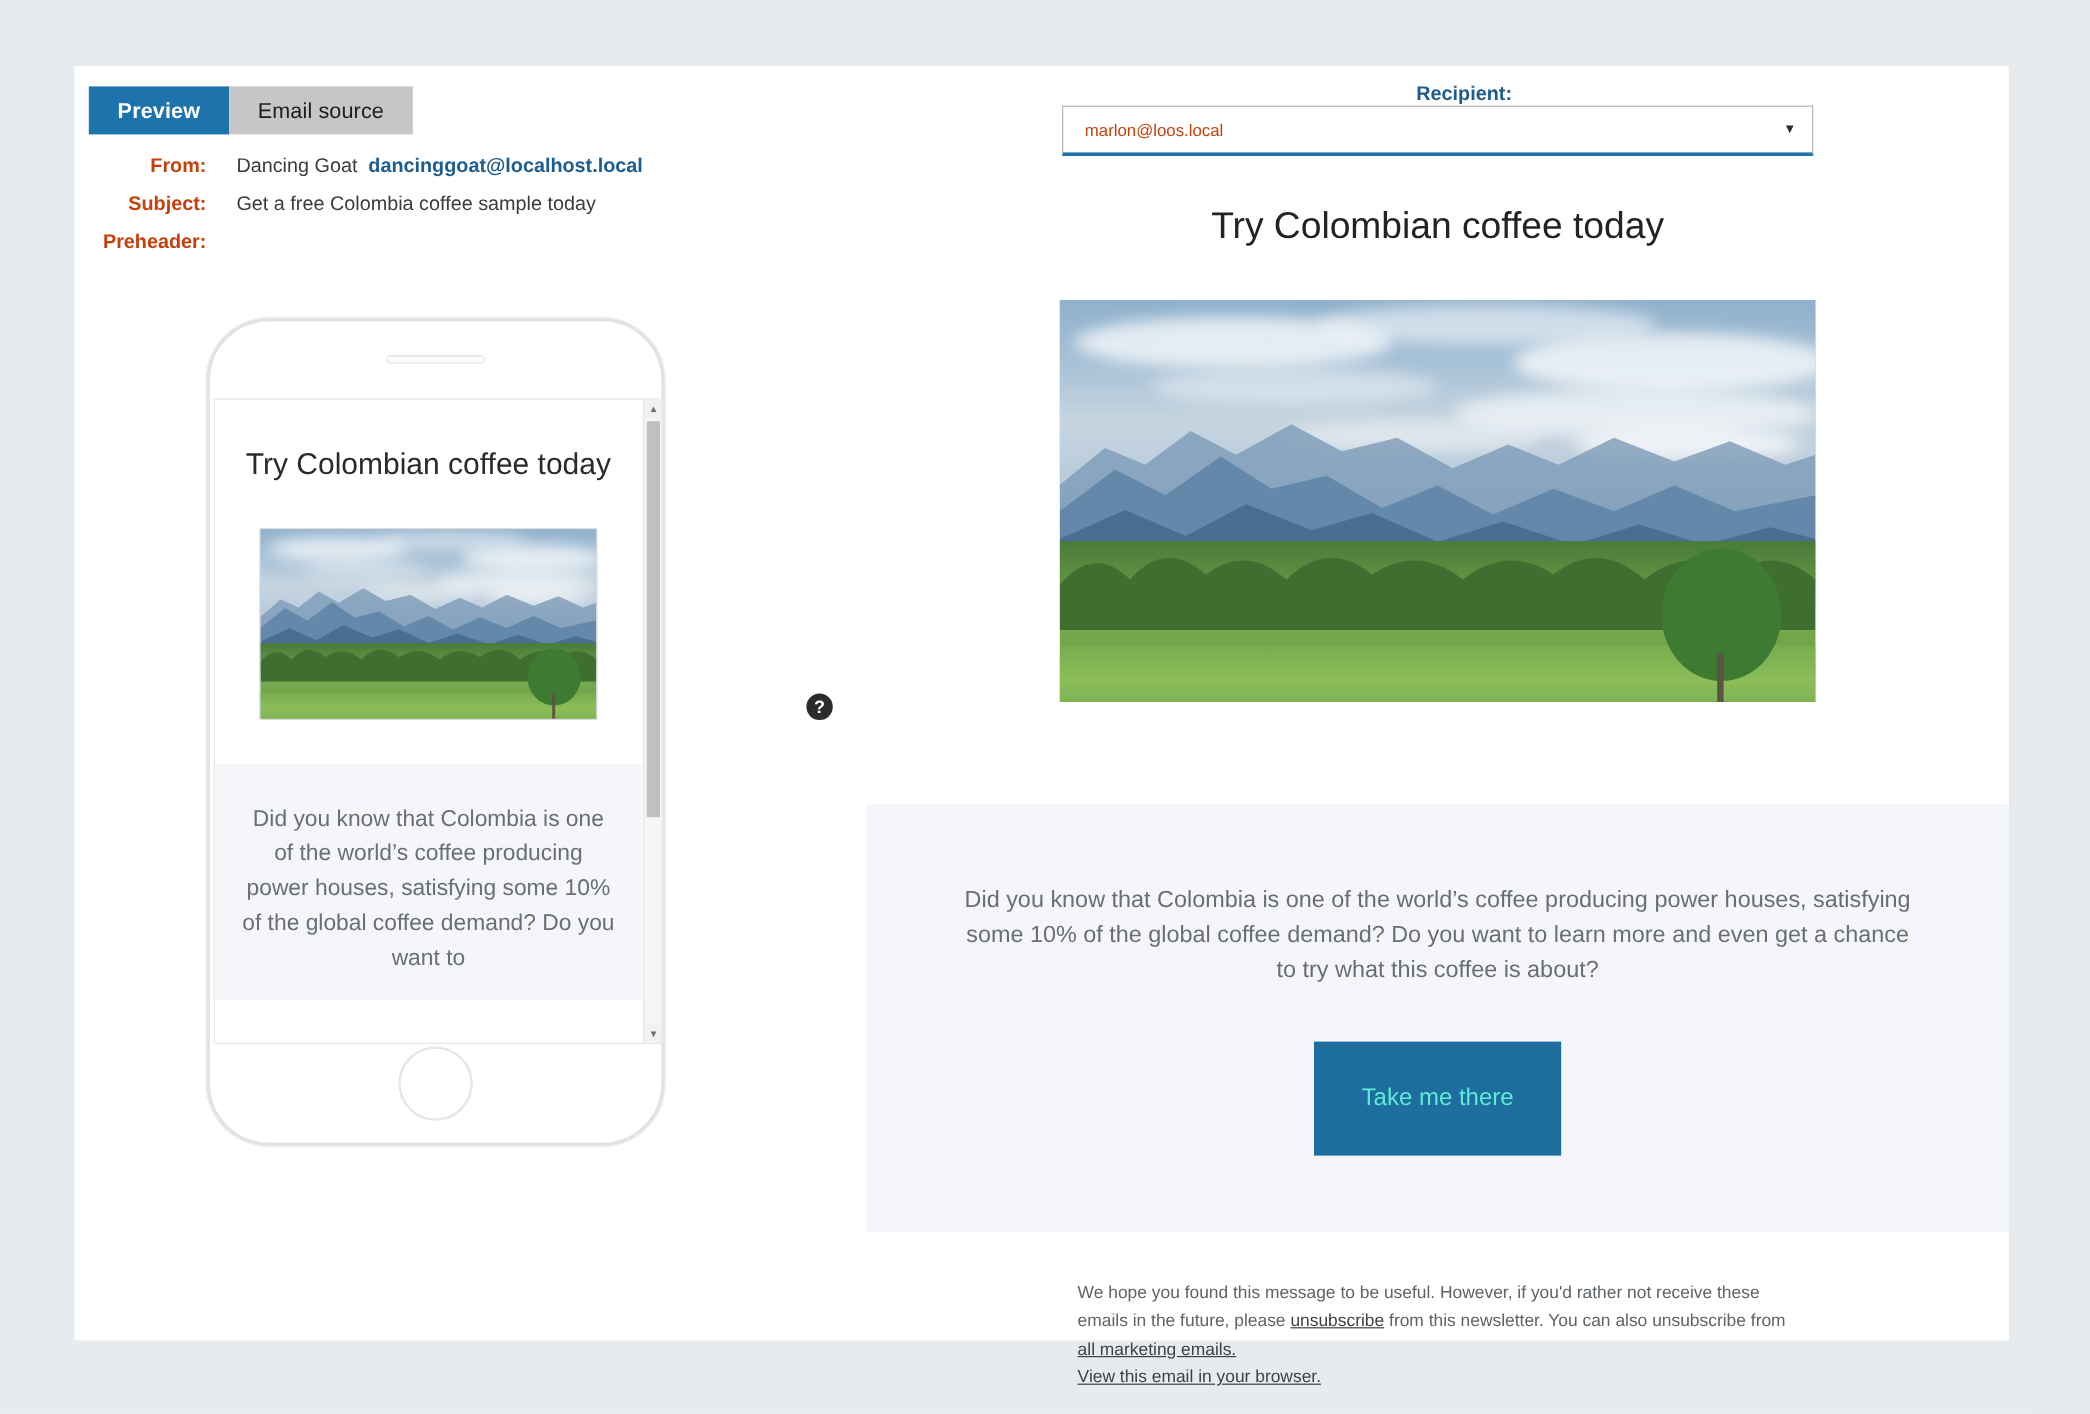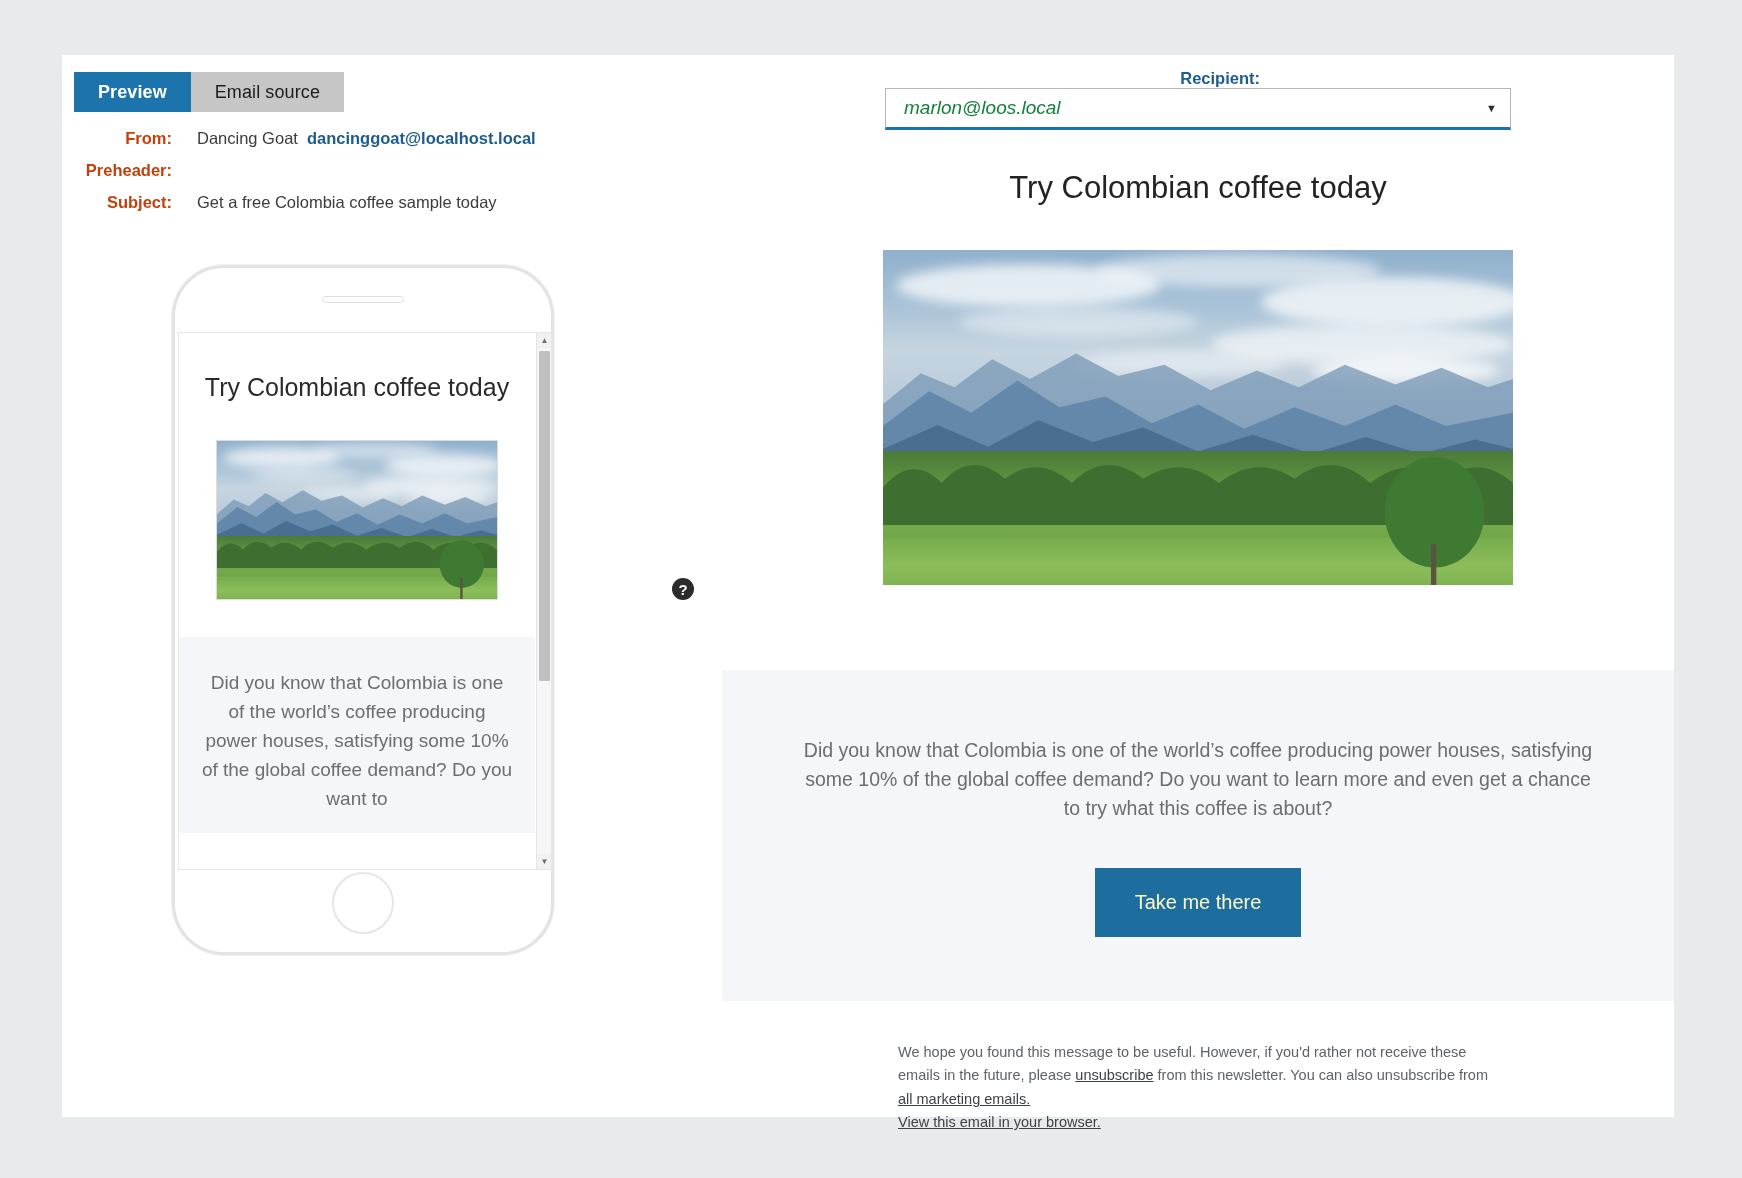--- a/index.html
+++ b/index.html
@@ -223,23 +223,22 @@
     width: 626px; height: 42px;
     background: #ffffff;
     border: 1px solid #b6b6b6;
     border-bottom: 3px solid #1d74ad;
     display: flex;
     align-items: center;
     cursor: pointer;
   }
   .recipient-value {
     padding-left: 18px;
-    font-size: 19px;
-    color: #15803d;
-    font-style: italic;
+    font-size: 14px;
+    color: #c2410c;
   }
   .select-caret {
     position: absolute;
     right: 13px; top: 50%;
     transform: translateY(-50%);
     font-size: 11px;
     color: #2c2c2c;
     line-height: 1;
   }
 
@@ -276,23 +275,23 @@
   .email-body p {
     margin: 0;
     font-size: 19.5px;
     line-height: 1.48;
     color: #6a6e72;
   }
   .cta {
     display: inline-block;
     margin-top: 45px;
     background: #1d6d9e;
-    color: #fef9c3;
+    color: #5eead4;
     font-size: 20px;
-    padding: 23px 40px;
+    padding: 36px 40px;
     border: 0;
     cursor: pointer;
     font-family: inherit;
   }
   .email-footer {
     margin: 0 auto;
     padding: 40px 50px 20px 50px;
     text-align: left;
     font-size: 14.5px;
     line-height: 1.62;
@@ -362,26 +361,26 @@
       </div>
 
       <div class="meta">
         <div class="meta-row">
           <div class="meta-label">From:</div>
           <div class="meta-value">
             <span>Dancing Goat</span><span class="email">dancinggoat@localhost.local</span>
           </div>
         </div>
         <div class="meta-row">
+          <div class="meta-label">Subject:</div>
+          <div class="meta-value">Get a free Colombia coffee sample today</div>
+        </div>
+        <div class="meta-row">
           <div class="meta-label">Preheader:</div>
           <div class="meta-value"></div>
-        </div>
-        <div class="meta-row">
-          <div class="meta-label">Subject:</div>
-          <div class="meta-value">Get a free Colombia coffee sample today</div>
         </div>
       </div>
 
       <div class="phone-wrap">
         <div class="phone">
           <div class="phone-speaker"></div>
 
           <div class="phone-screen">
             <div class="phone-content">
               <div class="phone-title">Try Colombian coffee today</div>

